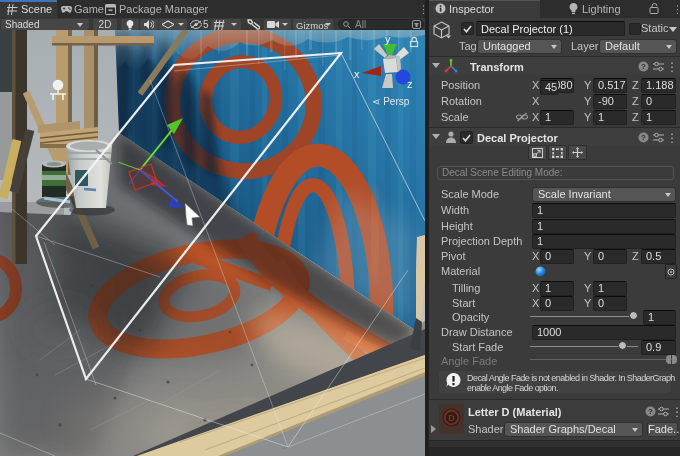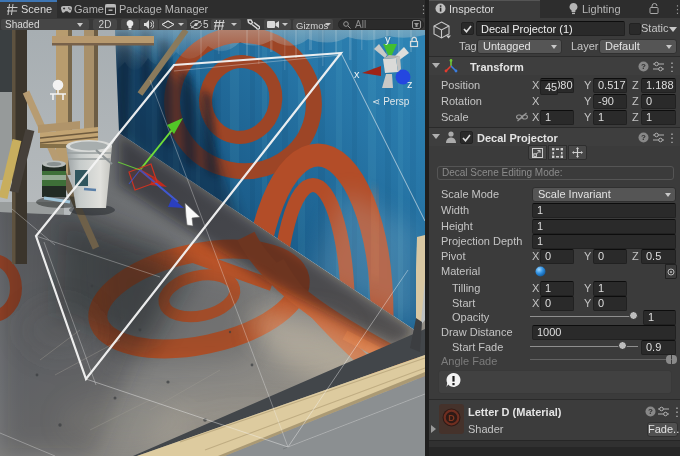--- a/index.html
+++ b/index.html
@@ -607,20 +607,21 @@
   <div class="track" style="left:101px;top:359px;width:146px;background:#636363"></div>
   <div class="abs" style="left:237px;top:355px;width:5px;height:9px;background:#8a8a8a;border-radius:4px 0 0 4px"></div>
   <div class="abs" style="left:243px;top:355px;width:5px;height:9px;background:#8a8a8a;border-radius:0 4px 4px 0"></div>
 
   <div class="abs" style="left:9px;top:370px;width:234px;height:24px;background:#414141;border:1px solid #393939;border-radius:3px"></div>
   <svg class="abs" style="left:16px;top:372px" width="17" height="17" viewBox="0 0 17 17">
         <path d="M8.5 1a7 7 0 1 1-5.3 11.6L1.5 15l0.7-4A7 7 0 0 1 8.5 1z" fill="#f2f2f2"></path>
         <rect x="7.4" y="4" width="2.2" height="5.6" fill="#1d1d1d"></rect>
         <rect x="7.4" y="11" width="2.2" height="2.2" fill="#1d1d1d"></rect>
       </svg>
+  <div class="lbl" style="left:38px;top:372.5px;font-size:9px;letter-spacing:-0.55px;color:#d6d6d6;line-height:10.5px">Decal Angle Fade is not enabled in Shader. In ShaderGraph<br>enable Angle Fade option.</div>
 
   <div class="sep" style="left:0;top:399px;width:251px;background:#2a2a2a"></div>
 
   <div class="abs" style="left:0;top:400px;width:251px;height:40px;background:#3c3c3c"></div>
   <div class="abs" style="left:10px;top:404px;width:25px;height:30px;background:#45322b;border-radius:3px"></div>
   <svg class="abs" style="left:12px;top:407px" width="21" height="21" viewBox="0 0 21 21">
         <circle cx="10.5" cy="10.5" r="9" fill="#2e1a16"></circle>
         <circle cx="10.5" cy="10.5" r="6.8" fill="none" stroke="#702e20" stroke-width="2.2"></circle>
         <text x="10.5" y="14" font-size="9" font-weight="bold" text-anchor="middle" fill="#83371f" font-family="Liberation Sans">D</text>
       </svg>
@@ -632,19 +633,20 @@
   <svg class="abs" style="left:229px;top:406px" width="11" height="11" viewBox="0 0 11 11">
         <g stroke="#b0b0b0" stroke-width="1.2">
           <path d="M0 3h11M0 8h11"></path>
         </g>
         <circle cx="3.5" cy="3" r="1.8" fill="#3e3e3e" stroke="#b0b0b0"></circle>
         <circle cx="7.5" cy="8" r="1.8" fill="#3e3e3e" stroke="#b0b0b0"></circle>
       </svg>
   <div class="ico3" style="left:242px;top:405px;font-size:12px">⋮</div>
   <div class="abs" style="left:2px;top:425px;width:0;height:0;border-top:4px solid transparent;border-bottom:4px solid transparent;border-left:5px solid #9a9a9a"></div>
   <div class="lbl" style="left:39px;top:423px">Shader</div>
+  <div class="drop" style="left:75px;top:422px;width:139px">Shader Graphs/Decal<span class="ar"></span></div>
   <div class="abs" style="left:218px;top:422px;width:31px;height:15px;background:#515151;border:1px solid #303030;border-radius:3px;color:#e2e2e2;font-size:11px;line-height:13px;text-align:center">Fade...</div>
 
   <div class="abs" style="left:0;top:440px;width:251px;height:7px;background:#313131;border-top:1px solid #262626"></div>
   <div class="abs" style="left:0;top:447px;width:251px;height:9px;background:#272727"></div>
 </div>
 
 </div>
 
 </body></html>

